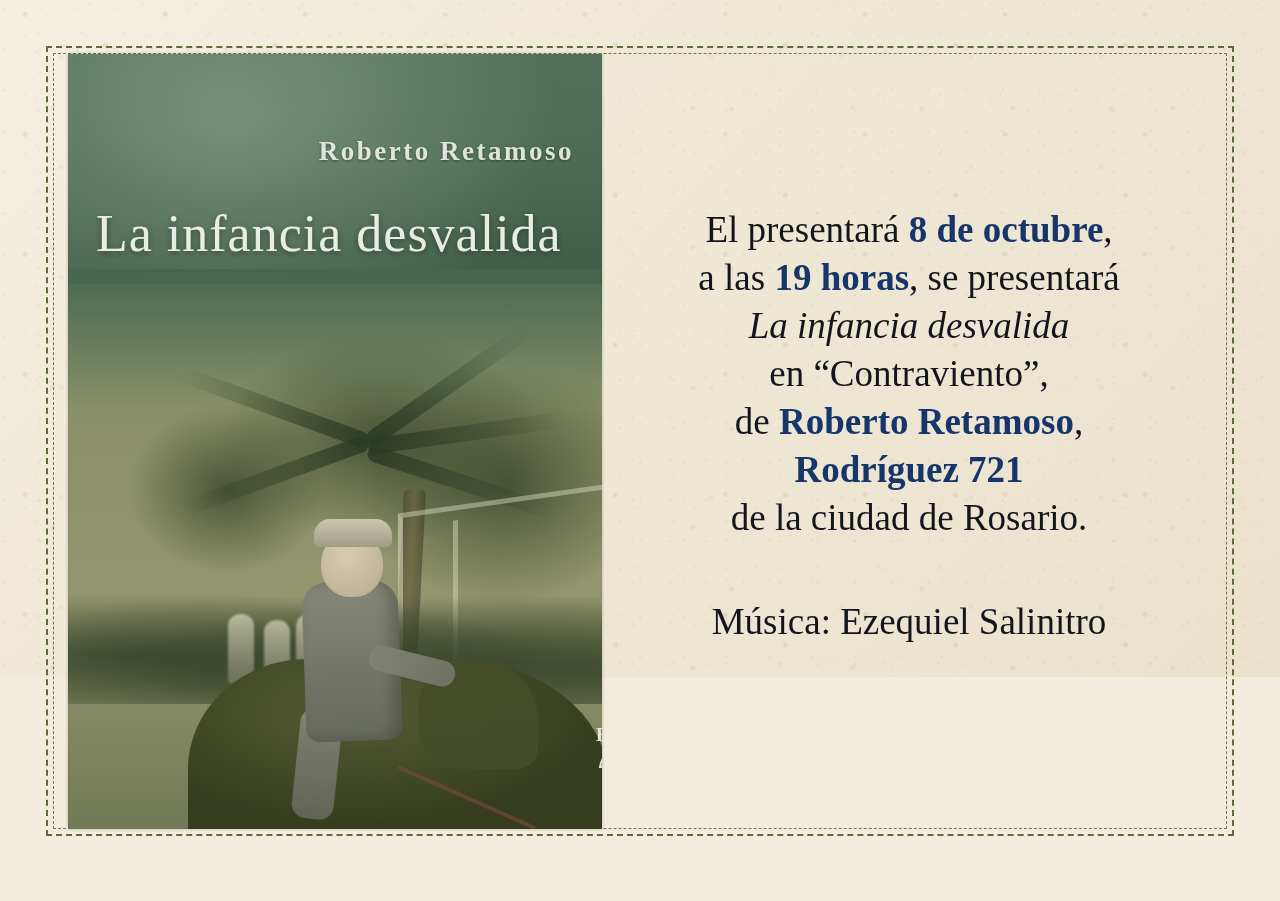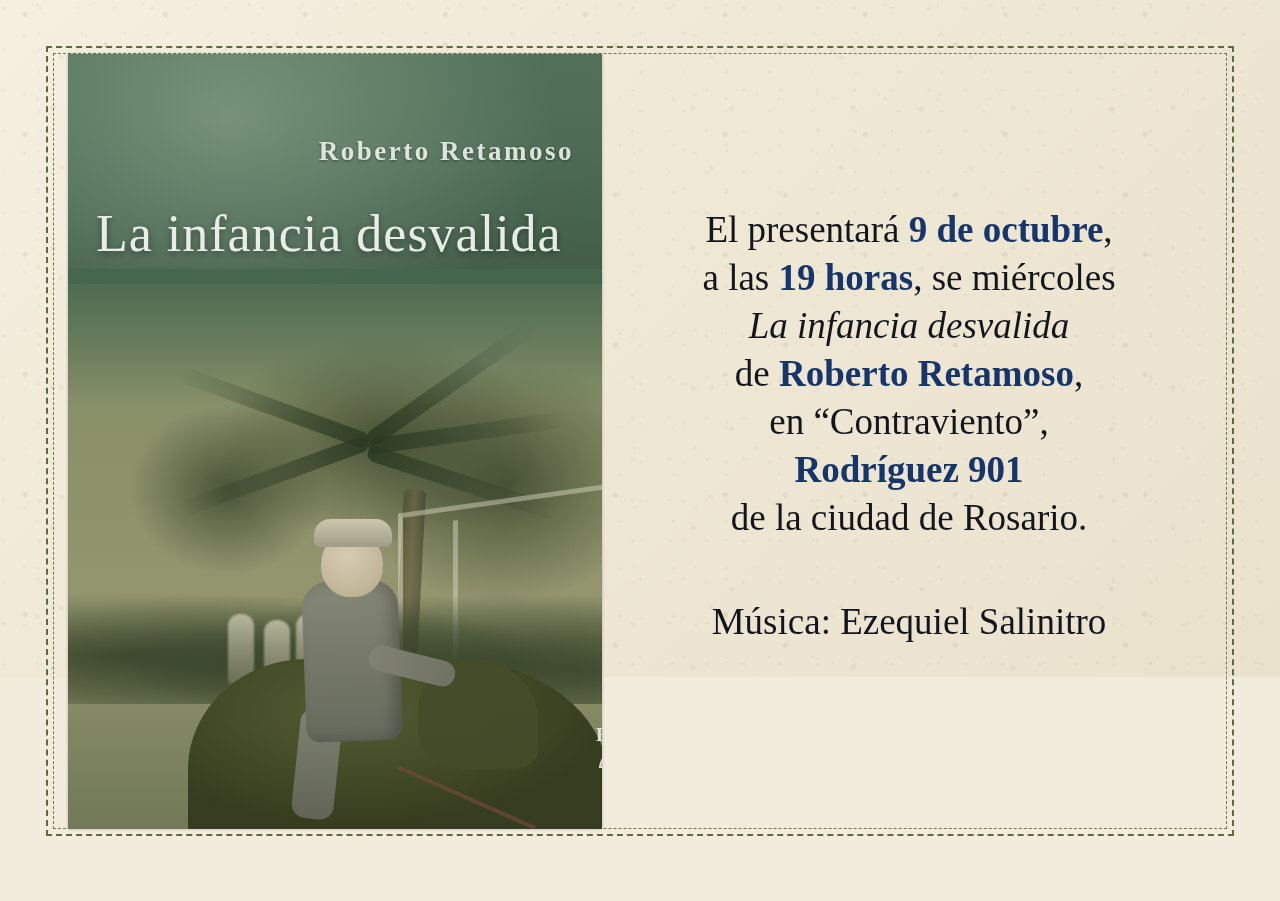--- a/index.html
+++ b/index.html
@@ -424,31 +424,31 @@
             <path d="M5 23 C12 16, 20 9, 29 4" fill="none" stroke="#eceedf" stroke-width="1.4"></path>
           </svg>
         </div>
 
       </div>
     </div>
 
     <div class="text-col">
 
       <div class="announcement">
-        <span class="line"><span>El presentará </span><span class="hl">9 de octubre</span><span>,</span></span>
-
-        <span class="line"><span>a las </span><span class="hl">19 horas</span><span>, se miércoles</span></span>
+        <span class="line"><span>El presentará </span><span class="hl">8 de octubre</span><span>,</span></span>
+
+        <span class="line"><span>a las </span><span class="hl">19 horas</span><span>, se presentará</span></span>
 
         <span class="line work-title">La infancia desvalida</span>
 
+        <span class="line">en “Contraviento”,</span>
+
         <span class="line"><span>de </span><span class="hl">Roberto Retamoso</span><span>,</span></span>
 
-        <span class="line">en “Contraviento”,</span>
-
-        <span class="line hl">Rodríguez 901</span>
+        <span class="line hl">Rodríguez 721</span>
 
         <span class="line">de la ciudad de Rosario.</span>
       </div>
 
       <span class="spacer"></span>
 
       <div class="credits">
         <span class="line">Música: Ezequiel Salinitro</span>
       </div>
 

